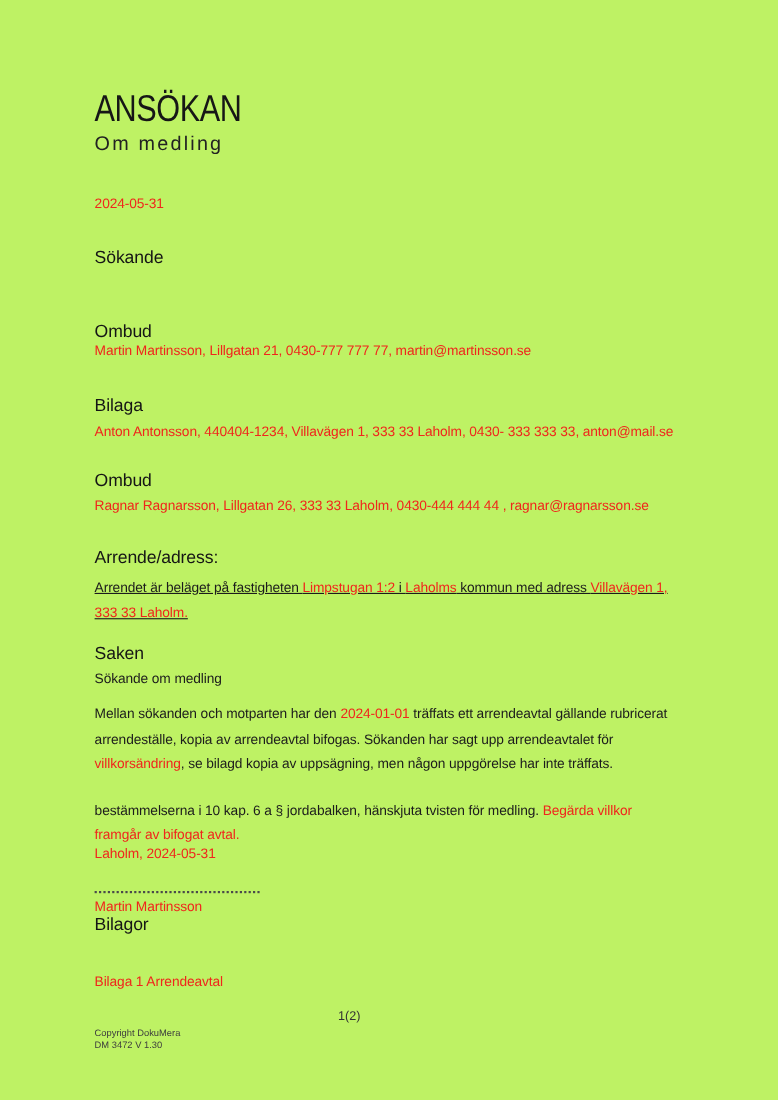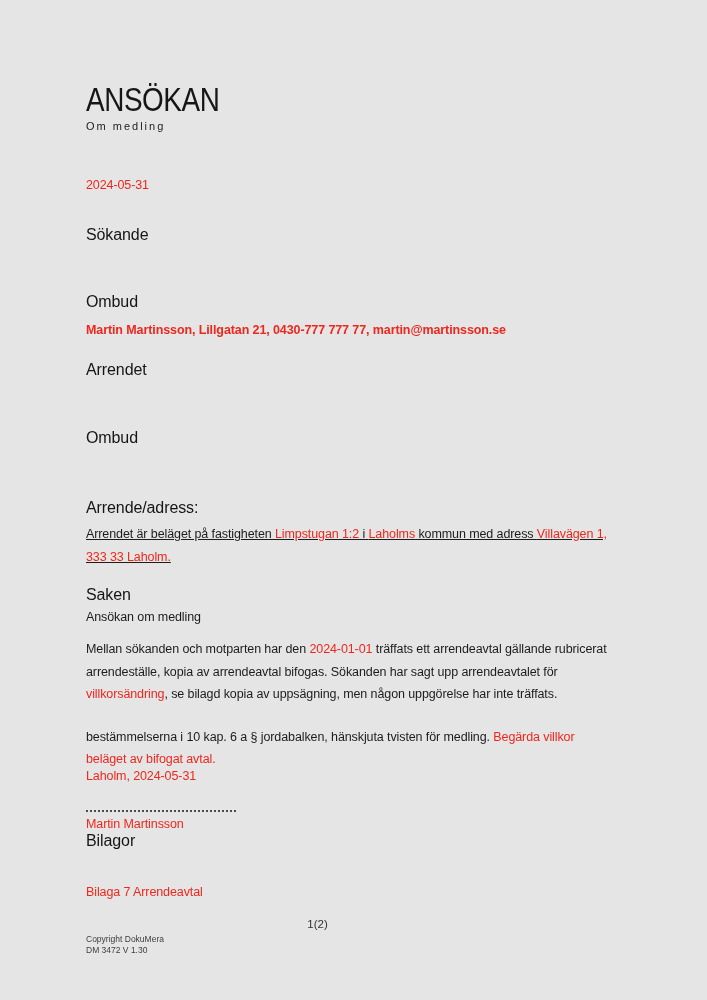--- a/index.html
+++ b/index.html
@@ -4,41 +4,41 @@
 <style>
   :root{
     --red:#f0261c;
     --ink:#1c1c1c;
   }
   html,body{margin:0;padding:0;background:#ffffff;}
   .page{
     position:relative;
     width:707px;
     height:1000px;
-    background:#e5e5e5;
+    background:#bef264;
     font-family:"Liberation Sans","DejaVu Sans",sans-serif;
     color:var(--ink);
     overflow:hidden;
     margin:0 auto;
   }
   .abs{position:absolute;left:86px;}
   .doc-title{
     top:82px;
     font-size:34px;
     font-weight:400;
     letter-spacing:-0.5px;
     line-height:1;
     transform:scaleX(0.82);
     transform-origin:0 50%;
     white-space:nowrap;
     color:#161616;
   }
   .doc-subtitle{
     top:120px;
-    font-size:11px;
+    font-size:18px;
     letter-spacing:2px;
     color:#222222;
     white-space:nowrap;
   }
   .h{
     font-size:16px;
     font-weight:400;
     color:#151515;
     letter-spacing:-0.1px;
     white-space:nowrap;
@@ -84,44 +84,46 @@
 <div class="page">
 
   <div class="abs doc-title">ANSÖKAN</div>
   <div class="abs doc-subtitle">Om medling</div>
 
   <div class="abs body-line red" style="top:178px;">2024-05-31</div>
 
   <div class="abs h" style="top:226px;">Sökande</div>
 
   <div class="abs h" style="top:293px;">Ombud</div>
-  <div class="abs body-line red" style="top:323px;font-weight:bold;">Martin Martinsson, Lillgatan 21, 0430-777 777 77, martin@martinsson.se</div>
+  <div class="abs body-line red" style="top:312px;">Martin Martinsson, Lillgatan 21, 0430-777 777 77, martin@martinsson.se</div>
 
-  <div class="abs h" style="top:361px;">Arrendet</div>
+  <div class="abs h" style="top:361px;">Bilaga</div>
+  <div class="abs body-line red" style="top:385px;">Anton Antonsson, 440404-1234, Villavägen 1, 333 33 Laholm, 0430- 333 333 33, anton@mail.se</div>
 
   <div class="abs h" style="top:429px;">Ombud</div>
+  <div class="abs body-line red" style="top:453px;">Ragnar Ragnarsson, Lillgatan 26, 333 33 Laholm, 0430-444 444 44 , ragnar@ragnarsson.se</div>
 
   <div class="abs h" style="top:499px;">Arrende/adress:</div>
   <div class="abs para" style="top:523px;text-decoration:underline;"><span class="black">Arrendet är beläget på fastigheten </span><span class="red">Limpstugan 1:2</span><span class="black"> i </span><span class="red">Laholms</span><span class="black"> kommun med adress </span><span class="red">Villavägen 1,</span><br><span class="red">333 33 Laholm.</span></div>
 
   <div class="abs h" style="top:586px;">Saken</div>
-  <div class="abs body-line black" style="top:610px;">Ansökan om medling</div>
+  <div class="abs body-line black" style="top:610px;">Sökande om medling</div>
 
   <div class="abs para" style="top:638px;"><span class="black">Mellan sökanden och motparten har den </span><span class="red">2024-01-01</span><span class="black"> träffats ett arrendeavtal gällande rubricerat</span><br><span class="black">arrendeställe, kopia av arrendeavtal bifogas. Sökanden har sagt upp arrendeavtalet för</span><br><span class="red">villkorsändring</span><span class="black">, se bilagd kopia av uppsägning, men någon uppgörelse har inte träffats.</span></div>
 
-  <div class="abs para" style="top:703px;"><br><span class="black">bestämmelserna i 10 kap. 6 a § jordabalken, hänskjuta tvisten för medling. </span><span class="red">Begärda villkor</span><br><span class="red">beläget av bifogat avtal.</span></div>
+  <div class="abs para" style="top:703px;"><br><span class="black">bestämmelserna i 10 kap. 6 a § jordabalken, hänskjuta tvisten för medling. </span><span class="red">Begärda villkor</span><br><span class="red">framgår av bifogat avtal.</span></div>
 
   <div class="abs body-line red" style="top:769px;">Laholm, 2024-05-31</div>
 
   <div class="abs dotted-line"></div>
 
   <div class="abs body-line red" style="top:817px;">Martin Martinsson</div>
 
   <div class="abs h" style="top:832px;">Bilagor</div>
-  <div class="abs body-line red" style="top:885px;">Bilaga 7 Arrendeavtal</div>
+  <div class="abs body-line red" style="top:885px;">Bilaga 1 Arrendeavtal</div>
 
   <div class="abs page-number">1(2)</div>
 
   <div class="abs footer-note">
     <div>Copyright DokuMera</div>
     <div>DM 3472 V 1.30</div>
   </div>
 
 </div>
 

